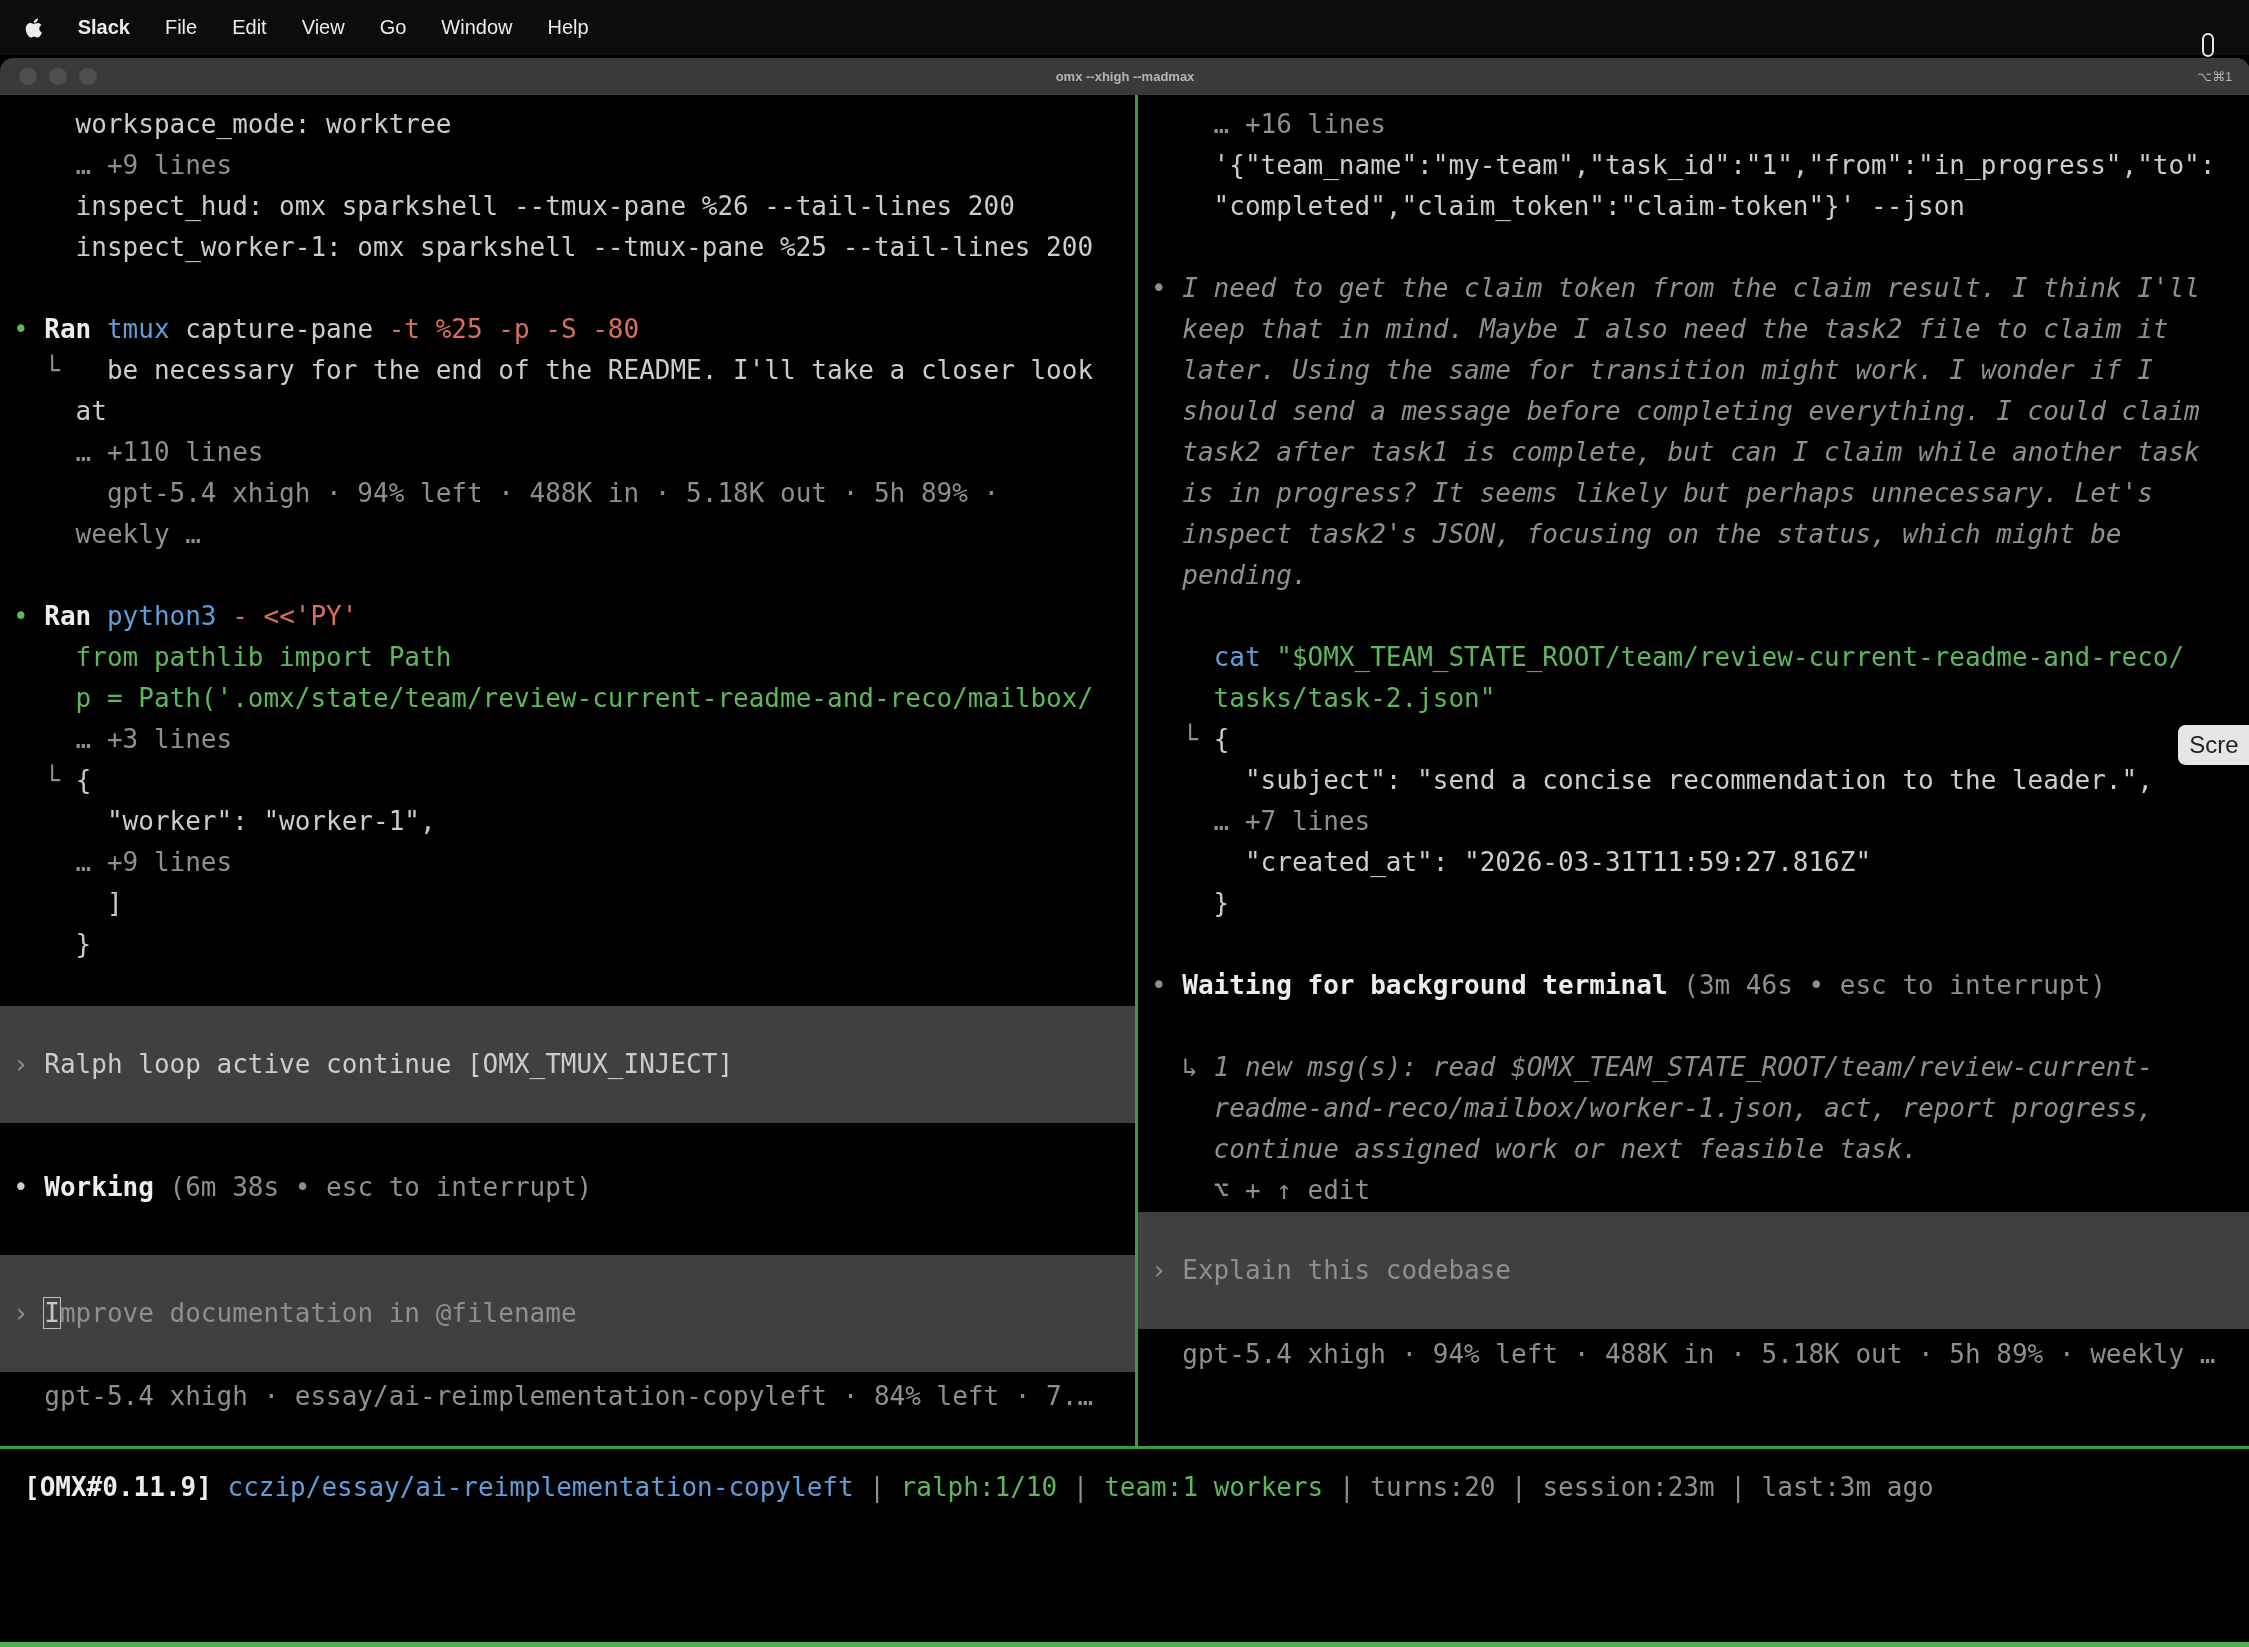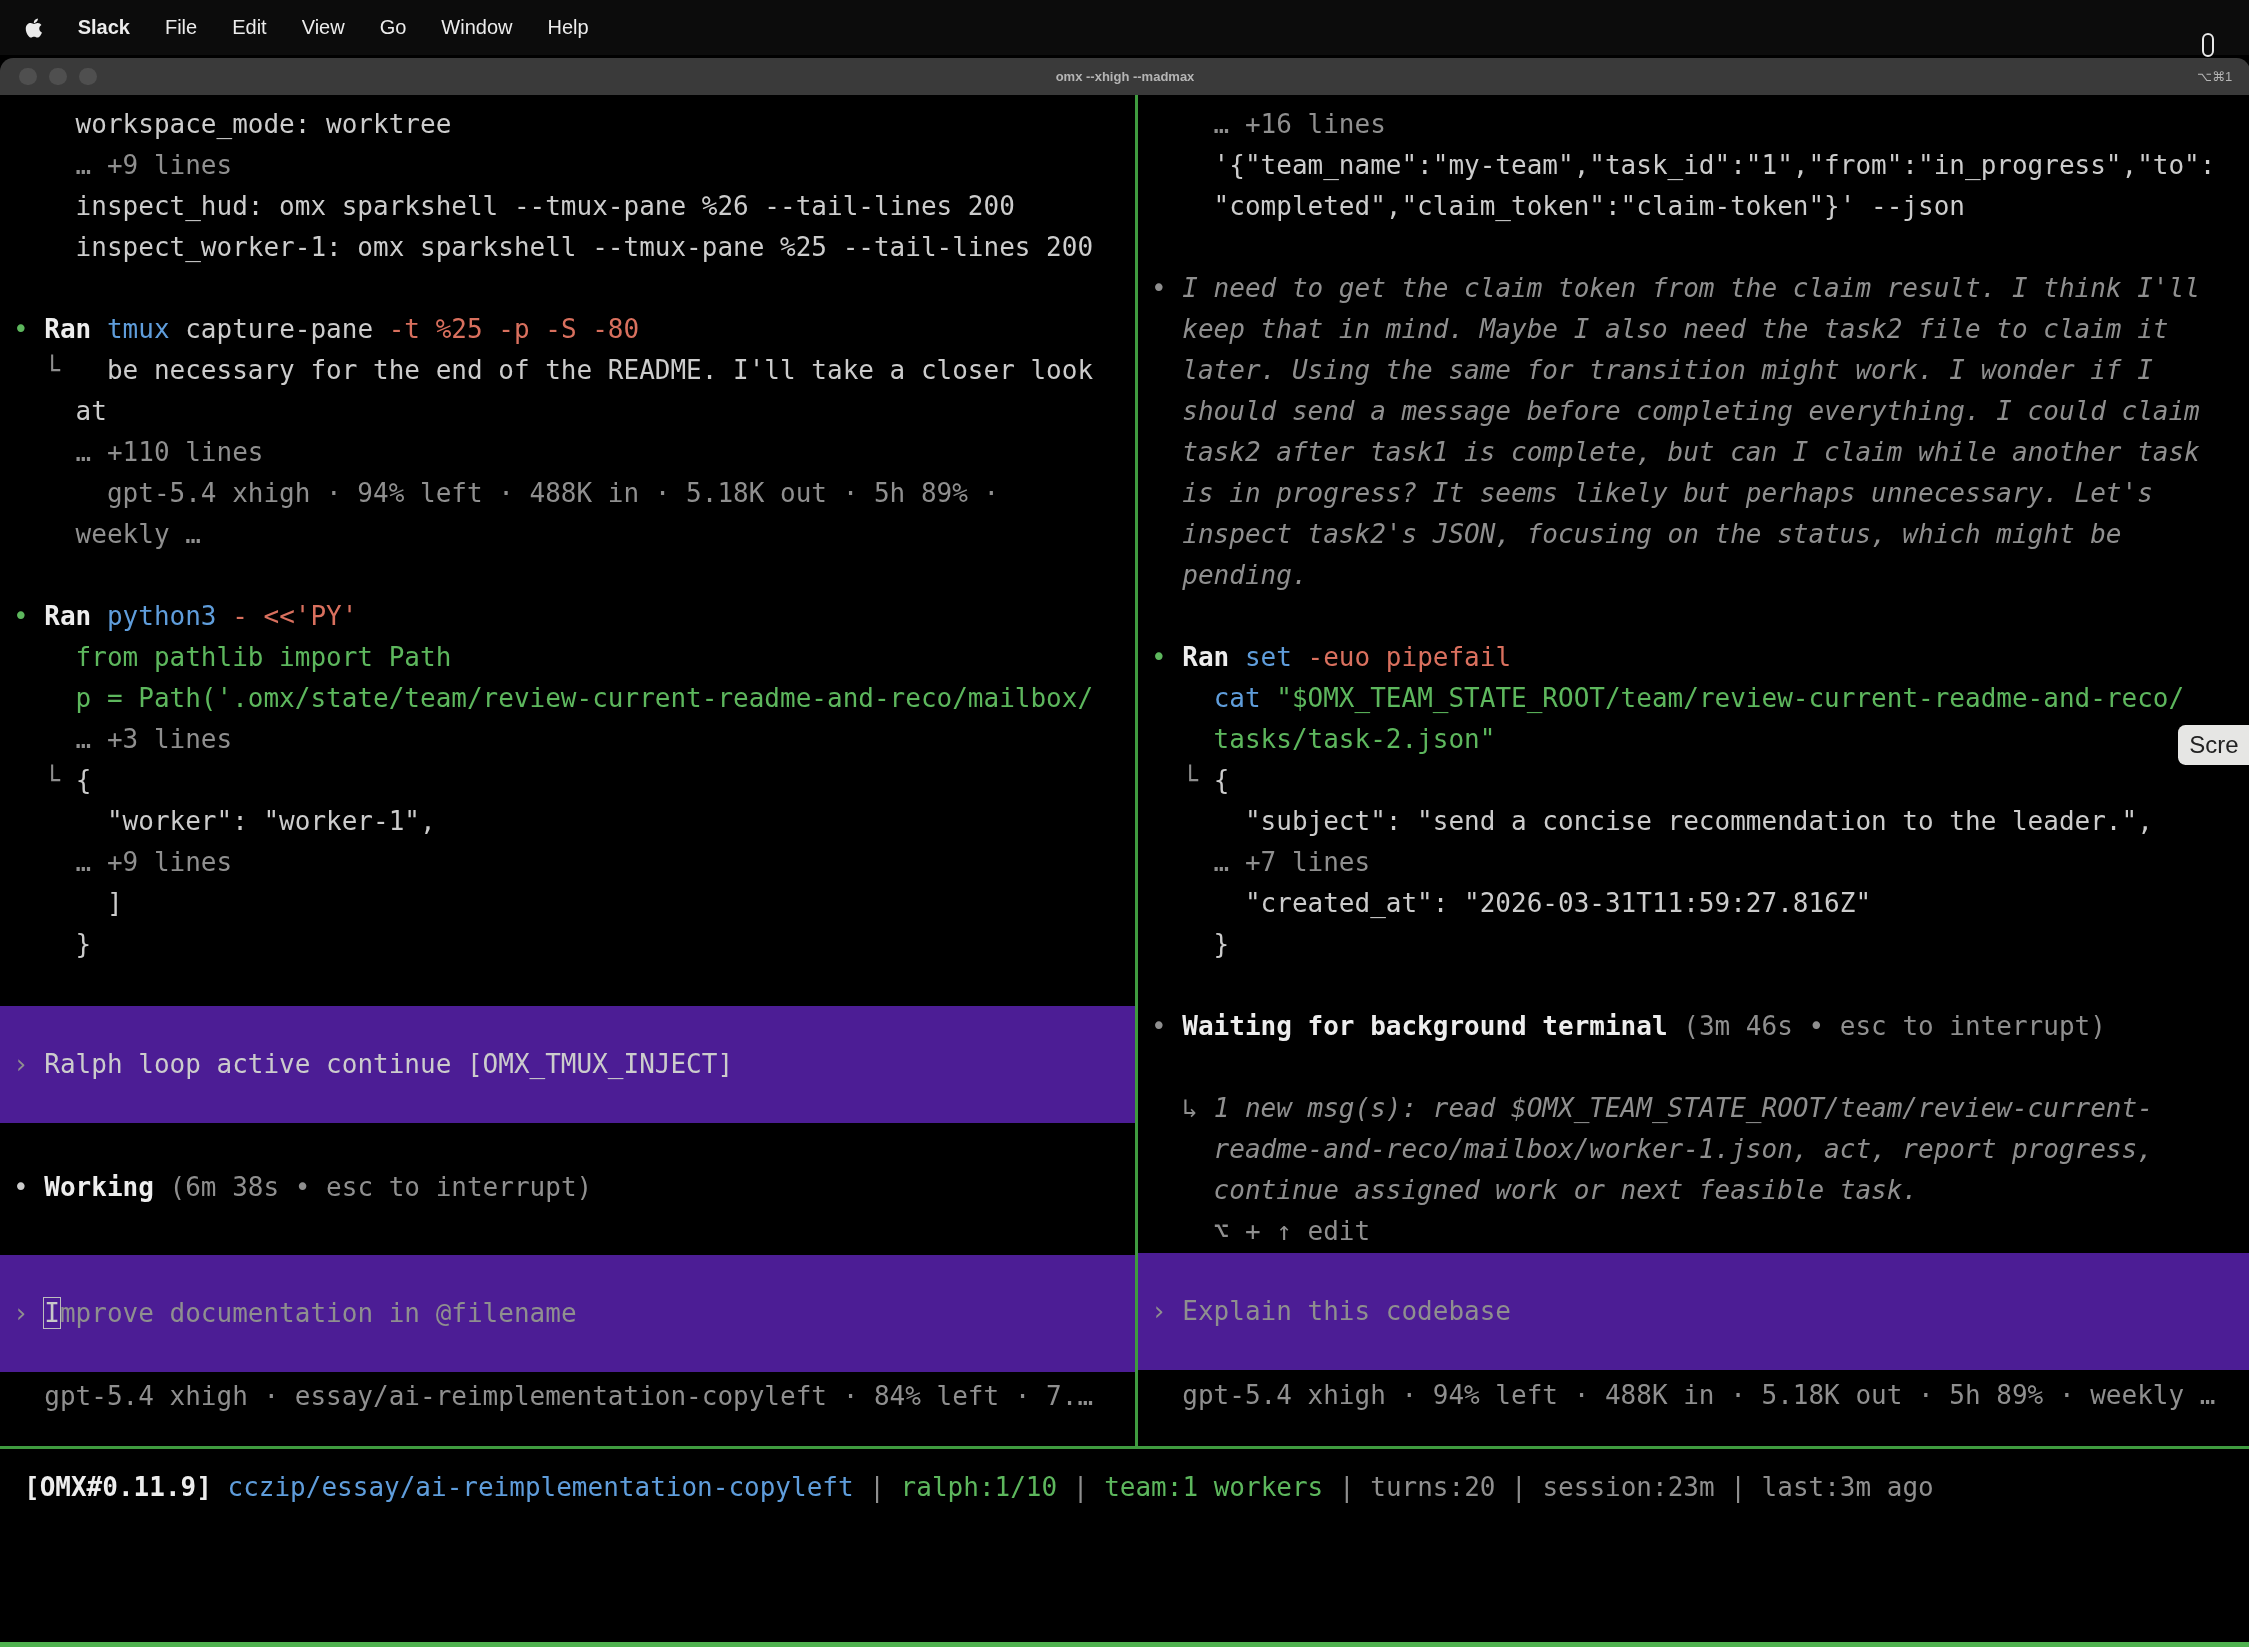--- a/index.html
+++ b/index.html
@@ -47,21 +47,21 @@
   .term { position:absolute; top:37px; left:0; width:2250px; height:1553px; font-size:26px; background:#000; }
   .panes { display:flex; height:1351px; }
   .pane { overflow:hidden; }
   .pane-left { width:1135px; }
   .pane-right { flex:1; }
   .vdiv { width:3px; background:#3f9b3f; }
   .hdiv { height:3px; background:#3f9b3f; }
 
   .tline { height:41px; line-height:41px; white-space:pre; padding-left:13px; }
   .scrollback { padding-top:8.9px; }
-  .strip { background:#4c1d95; height:117px; display:flex; flex-direction:column; justify-content:center; }
+  .strip { background:#404040; height:117px; display:flex; flex-direction:column; justify-content:center; }
   .strip-inject { margin-top:41px; }
   .workline { margin-top:44px; }
   .pane-left .strip-prompt { margin-top:47px; }
   .pane-right .strip-prompt { margin-top:1.5px; }
   .statusline { margin-top:4.4px; }
 
   .bottom-pane { height:145px; padding-top:17.7px; }
   .bottom-pane .tline { padding-left:24px; }
 
   .tmuxbar { height:35px; background:#4fb24f; color:#0c0c0c; display:flex; justify-content:space-between;
@@ -198,21 +198,20 @@
             <div class="tline">&nbsp;</div>
             <div class="tline"><span class="c-dim">• </span><span class="c-dimi">I need to get the claim token from the claim result. I think I'll</span></div>
             <div class="tline"><span class="c-dimi">  keep that in mind. Maybe I also need the task2 file to claim it</span></div>
             <div class="tline"><span class="c-dimi">  later. Using the same for transition might work. I wonder if I</span></div>
             <div class="tline"><span class="c-dimi">  should send a message before completing everything. I could claim</span></div>
             <div class="tline"><span class="c-dimi">  task2 after task1 is complete, but can I claim while another task</span></div>
             <div class="tline"><span class="c-dimi">  is in progress? It seems likely but perhaps unnecessary. Let's</span></div>
             <div class="tline"><span class="c-dimi">  inspect task2's JSON, focusing on the status, which might be</span></div>
             <div class="tline"><span class="c-dimi">  pending.</span></div>
             <div class="tline">&nbsp;</div>
-            <div class="tline"><span class="c-green">• </span><span class="c-bold">Ran</span><span class="c-plain"> </span><span class="c-blue">set</span><span class="c-plain"> </span><span class="c-red">-euo pipefail</span></div>
             <div class="tline"><span class="c-plain">    </span><span class="c-blue">cat</span><span class="c-plain"> </span><span class="c-green">"$OMX_TEAM_STATE_ROOT/team/review-current-readme-and-reco/</span></div>
             <div class="tline"><span class="c-green">    tasks/task-2.json"</span></div>
             <div class="tline"><span class="c-dim">  └ </span><span class="c-plain">{</span></div>
             <div class="tline"><span class="c-plain">      "subject": "send a concise recommendation to the leader.",</span></div>
             <div class="tline"><span class="c-dim">    … +7 lines</span></div>
             <div class="tline"><span class="c-plain">      "created_at": "2026-03-31T11:59:27.816Z"</span></div>
             <div class="tline"><span class="c-plain">    }</span></div>
             <div class="tline">&nbsp;</div>
             <div class="tline"><span class="c-dim">• </span><span class="c-bold">Waiting for background terminal</span><span class="c-dim"> (3m 46s • esc to interrupt)</span></div>
             <div class="tline">&nbsp;</div>

